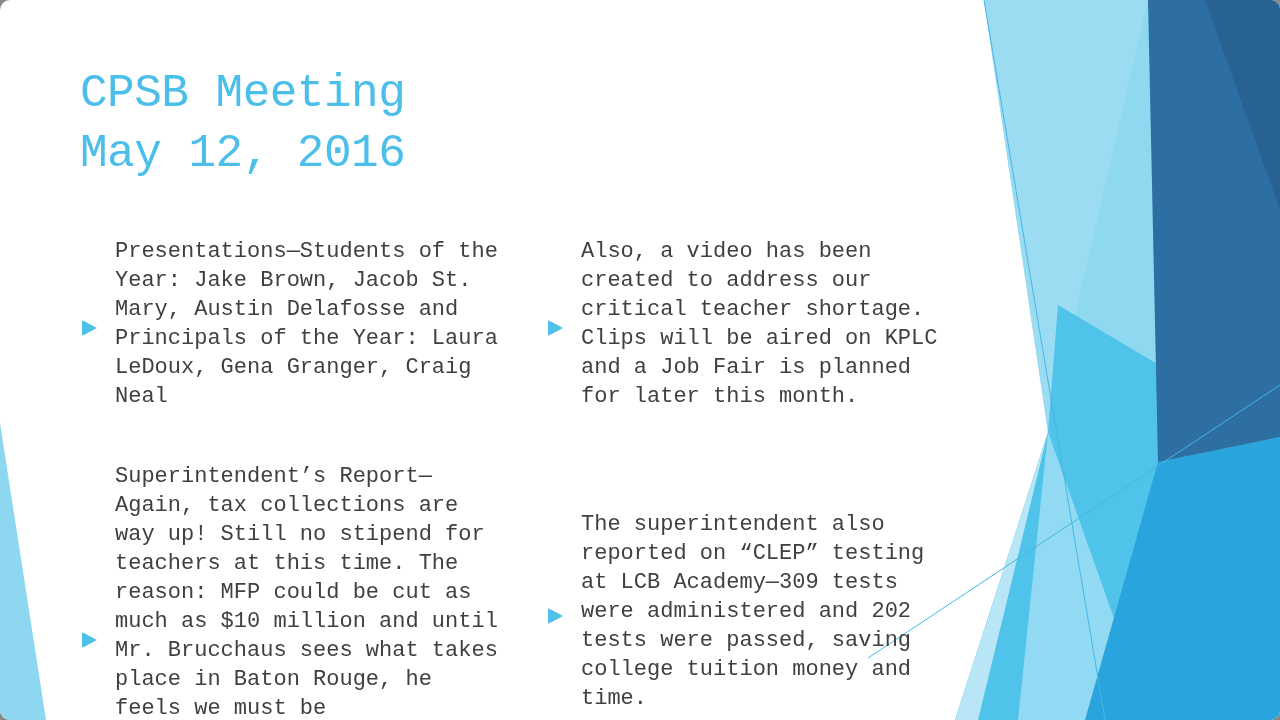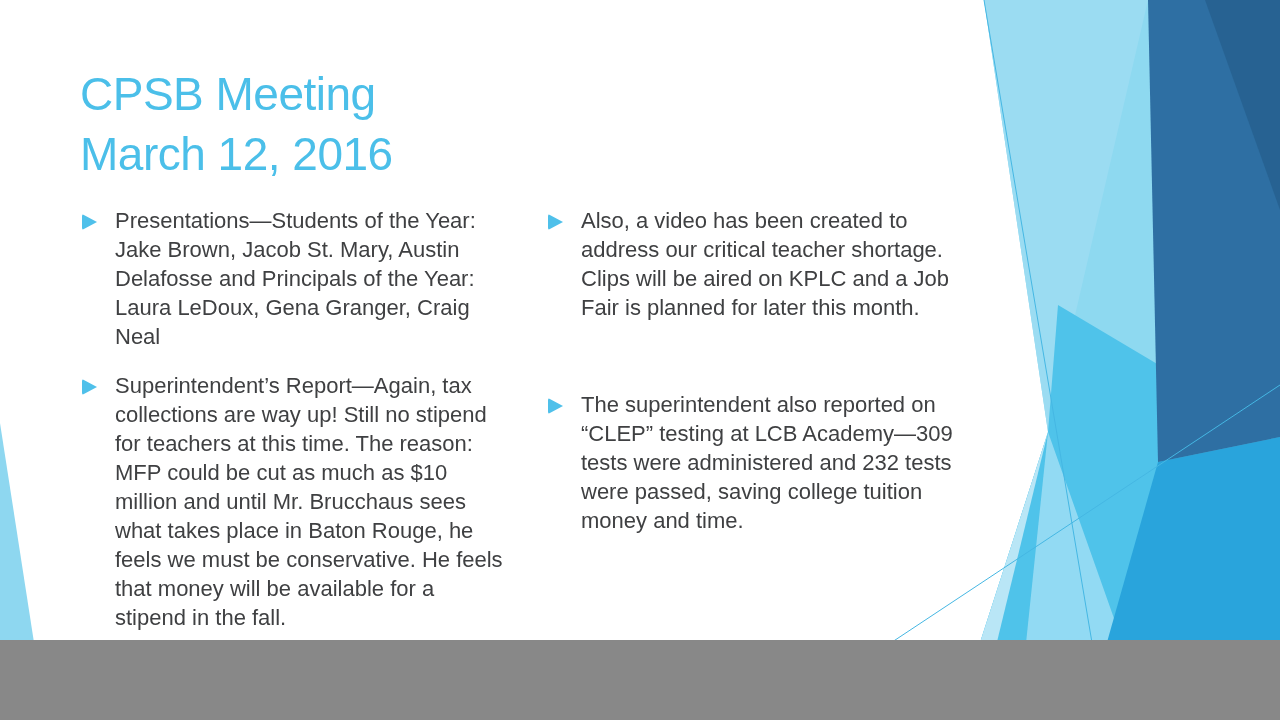--- a/index.html
+++ b/index.html
@@ -1,29 +1,29 @@
 <!DOCTYPE html>
 <html><head>
 <meta charset="utf-8">
 <style>
   html,body{margin:0;padding:0;background:#888;}
   .stage{
-    position:relative;width:1280px;height:640px;overflow:hidden;
-    background:#FFFFFF;font-family:Liberation Sans, sans-serif;
+    position:relative;width:1280px;height:720px;overflow:hidden;
+    background:#FFFFFF;font-family:Liberation Mono, monospace;border-radius:10px;
   }
   .deco{position:absolute;inset:0;width:1280px;height:720px;display:block;}
   .title{
     position:absolute;left:80px;top:64px;
     font-size:46px;line-height:60px;color:#4BBFE9;
     letter-spacing:-0.5px;white-space:nowrap;
   }
   .col{position:absolute;top:206px;display:flex;flex-direction:column;}
   .col-left{left:82px;width:436px;}
   .col-right{left:548px;width:418px;gap:48px;}
-  .bullet{display:flex;align-items:flex-start;margin-bottom:20px;}
+  .bullet{display:flex;align-items:center;margin-bottom:20px;margin-top:31px;}
   .marker{
     flex:0 0 auto;width:0;height:0;margin-top:8px;margin-right:18px;
     border-left:15px solid #4FC0EA;
     border-top:8px solid transparent;
     border-bottom:8px solid transparent;
     border-radius:2px;
   }
   .btext{
     margin:0;font-size:22px;line-height:29px;color:#3F4042;
   }
@@ -46,38 +46,38 @@
     <polygon points="1148,0 1280,0 1280,437 1158,462" fill="#2E6FA3"></polygon>
     <polygon points="1205,0 1280,0 1280,210" fill="#26608F" opacity="0.85"></polygon>
     <line x1="984" y1="0" x2="1105" y2="720" stroke="#45B7E3" stroke-width="1"></line>
     <line x1="1280" y1="385" x2="868" y2="658" stroke="#45B7E3" stroke-width="1"></line>
 
     <polygon points="0,423 46,720 0,720" fill="#8ED7F0"></polygon>
   </svg>
 
   <div class="title">
     <div>CPSB Meeting</div>
-    <div>March 12, 2016</div>
+    <div>May 12, 2016</div>
   </div>
 
   <div class="col col-left">
     <div class="bullet">
       <span class="marker"></span>
       <p class="btext">Presentations—Students of the Year: Jake Brown, Jacob St. Mary, Austin Delafosse and Principals of the Year: Laura LeDoux, Gena Granger, Craig Neal</p>
     </div>
     <div class="bullet">
       <span class="marker"></span>
       <p class="btext">Superintendent’s Report—Again, tax collections are way up! Still no stipend for teachers at this time. The reason: MFP could be cut as much as $10 million and until Mr. Brucchaus sees what takes place in Baton Rouge, he feels we must be conservative. He feels that money will be available for a stipend in the fall.</p>
     </div>
   </div>
 
   <div class="col col-right">
     <div class="bullet">
       <span class="marker"></span>
       <p class="btext">Also, a video has been created to address our critical teacher shortage. Clips will be aired on KPLC and a Job Fair is planned for later this month.</p>
     </div>
     <div class="bullet">
       <span class="marker"></span>
-      <p class="btext">The superintendent also reported on “CLEP” testing at LCB Academy—309 tests were administered and 232 tests were passed, saving college tuition money and time.</p>
+      <p class="btext">The superintendent also reported on “CLEP” testing at LCB Academy—309 tests were administered and 202 tests were passed, saving college tuition money and time.</p>
     </div>
   </div>
 
 </div>
 
 </body></html>

